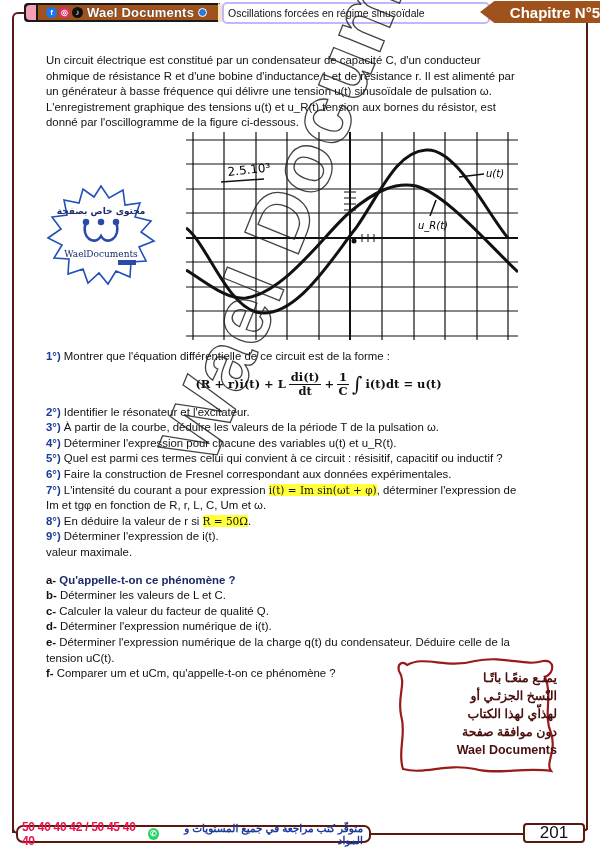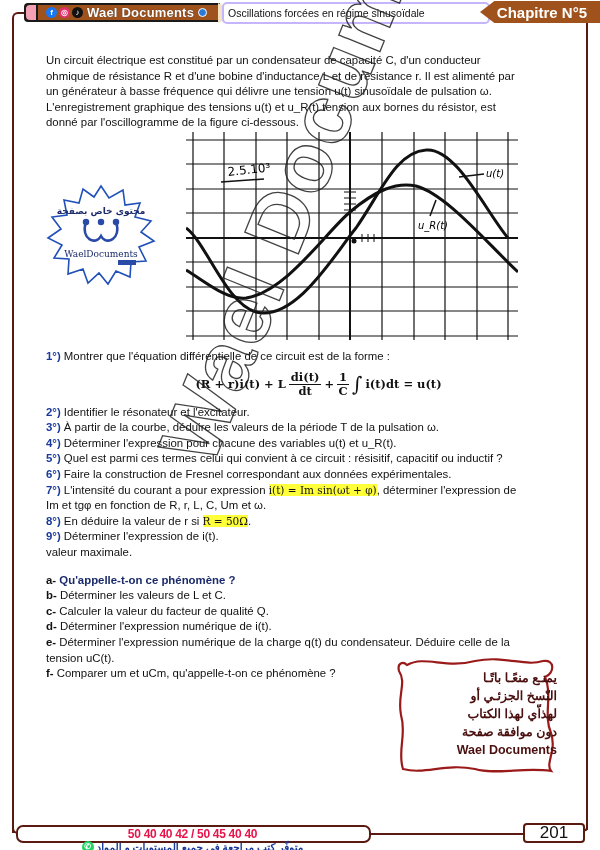--- a/index.html
+++ b/index.html
@@ -19,21 +19,21 @@
   .pencil-tip-dark { position: absolute; right: -28px; top: 5px; width: 0; height: 0; border-top: 4px solid transparent; border-bottom: 4px solid transparent; border-left: 7px solid #1a1a1a; }
   .social { display: inline-flex; gap: 2px; margin-right: 4px; }
   .soc { width: 11px; height: 11px; border-radius: 50%; display: inline-flex; align-items: center; justify-content: center; font-size: 8px; color: #fff; font-weight: bold; }
   .soc.fb { background: #1877f2; }
   .soc.ig { background: #e1306c; }
   .soc.tk { background: #111; }
   .brand { color: #fff; font-weight: bold; font-size: 13px; letter-spacing: 0.2px; text-shadow: 0 0 1px #222; }
   .verified { display: inline-block; width: 9px; height: 9px; background: #2a7ad9; border-radius: 50%; margin-left: 4px; border: 1px solid #fff; }
 
   .topic-box { position: absolute; left: 222px; top: 2px; width: 268px; height: 22px; border: 2px solid #c4b5fd; border-radius: 5px; background: #fff; display: flex; align-items: center; padding-left: 4px; font-size: 10.5px; color: #111; }
-  .chapter { position: absolute; left: 480px; top: 1px; width: 120px; height: 22px; background: #a0521d; color: #fff; font-weight: bold; font-size: 15px; display: flex; align-items: center; justify-content: flex-end; padding-right: 13px; clip-path: polygon(12% 0, 100% 0, 100% 100%, 12% 100%, 0 50%); }
+  .chapter { position: absolute; left: 480px; top: 1px; width: 120px; height: 22px; background: #a0521d; color: #fff; font-weight: bold; font-size: 15px; display: flex; align-items: center; justify-content: flex-end; padding-right: 0; clip-path: polygon(12% 0, 100% 0, 100% 100%, 12% 100%, 0 50%); }
 
   
   .content { position: absolute; left: 46px; width: 505px; font-size: 11.4px; line-height: 15.6px; }
   .intro { top: 53px; }
   .m { font-family: "DejaVu Serif", serif; font-size: 10.5px; }
   .q { top: 349px; }
   .qnum { color: #1a3a9a; font-weight: bold; }
   .qlabel { font-weight: bold; }
   .hl { background: #ffff3a; }
   .line { white-space: nowrap; }
@@ -50,21 +50,21 @@
 
   
   .notice { position: absolute; left: 395px; top: 655px; width: 162px; height: 120px; }
   .notice-text { position: absolute; left: 0; top: 14px; width: 162px; text-align: right; font-size: 12.5px; line-height: 18px; font-weight: bold; color: #4a0f0f; direction: rtl; }
   .notice-brand { direction: ltr; display: block; font-size: 12.5px; }
 
   
   .watermark { position: absolute; left: 140px; top: 440px; font-size: 84px; font-weight: bold; color: transparent; -webkit-text-stroke: 1.3px #222; transform: rotate(-68deg); transform-origin: left top; white-space: nowrap; letter-spacing: 2px; opacity: 0.85; pointer-events: none; }
 
   
-  .footer-bar { position: absolute; left: 16px; top: 825px; width: 355px; height: 18px; border: 2px solid #5a1a12; border-radius: 7px; display: flex; align-items: center; justify-content: space-between; padding: 0 6px 0 4px; background: #fff; flex-direction: column; }
+  .footer-bar { position: absolute; left: 16px; top: 825px; width: 355px; height: 18px; border: 2px solid #5a1a12; border-radius: 7px; display: flex; align-items: center; justify-content: space-between; padding: 0 6px 0 4px; background: #fff; }
   .footer-phones { color: #e8144a; font-weight: bold; font-size: 12px; letter-spacing: -0.3px; }
   .footer-ar { color: #1a3a9a; font-weight: bold; font-size: 10.5px; direction: rtl; display: flex; align-items: center; gap: 3px; }
   .wa { display: inline-block; width: 12px; height: 12px; border-radius: 50%; background: #25d366; color: #fff; font-size: 8px; text-align: center; line-height: 12px; }
   .footer-line { position: absolute; left: 371px; top: 833px; width: 152px; height: 2px; background: #5a1a12; }
   .page-box { position: absolute; left: 523px; top: 823px; width: 62px; height: 20px; border: 2px solid #5a1a12; border-radius: 4px; font-size: 17px; text-align: center; line-height: 16px; background: #fff; }
   .page-hook { position: absolute; left: 583px; top: 818px; width: 5px; height: 14px; border-right: 2px solid #5a1a12; border-bottom: 2px solid #5a1a12; border-bottom-right-radius: 5px; }
 </style>
 </head>
 <body>
 

